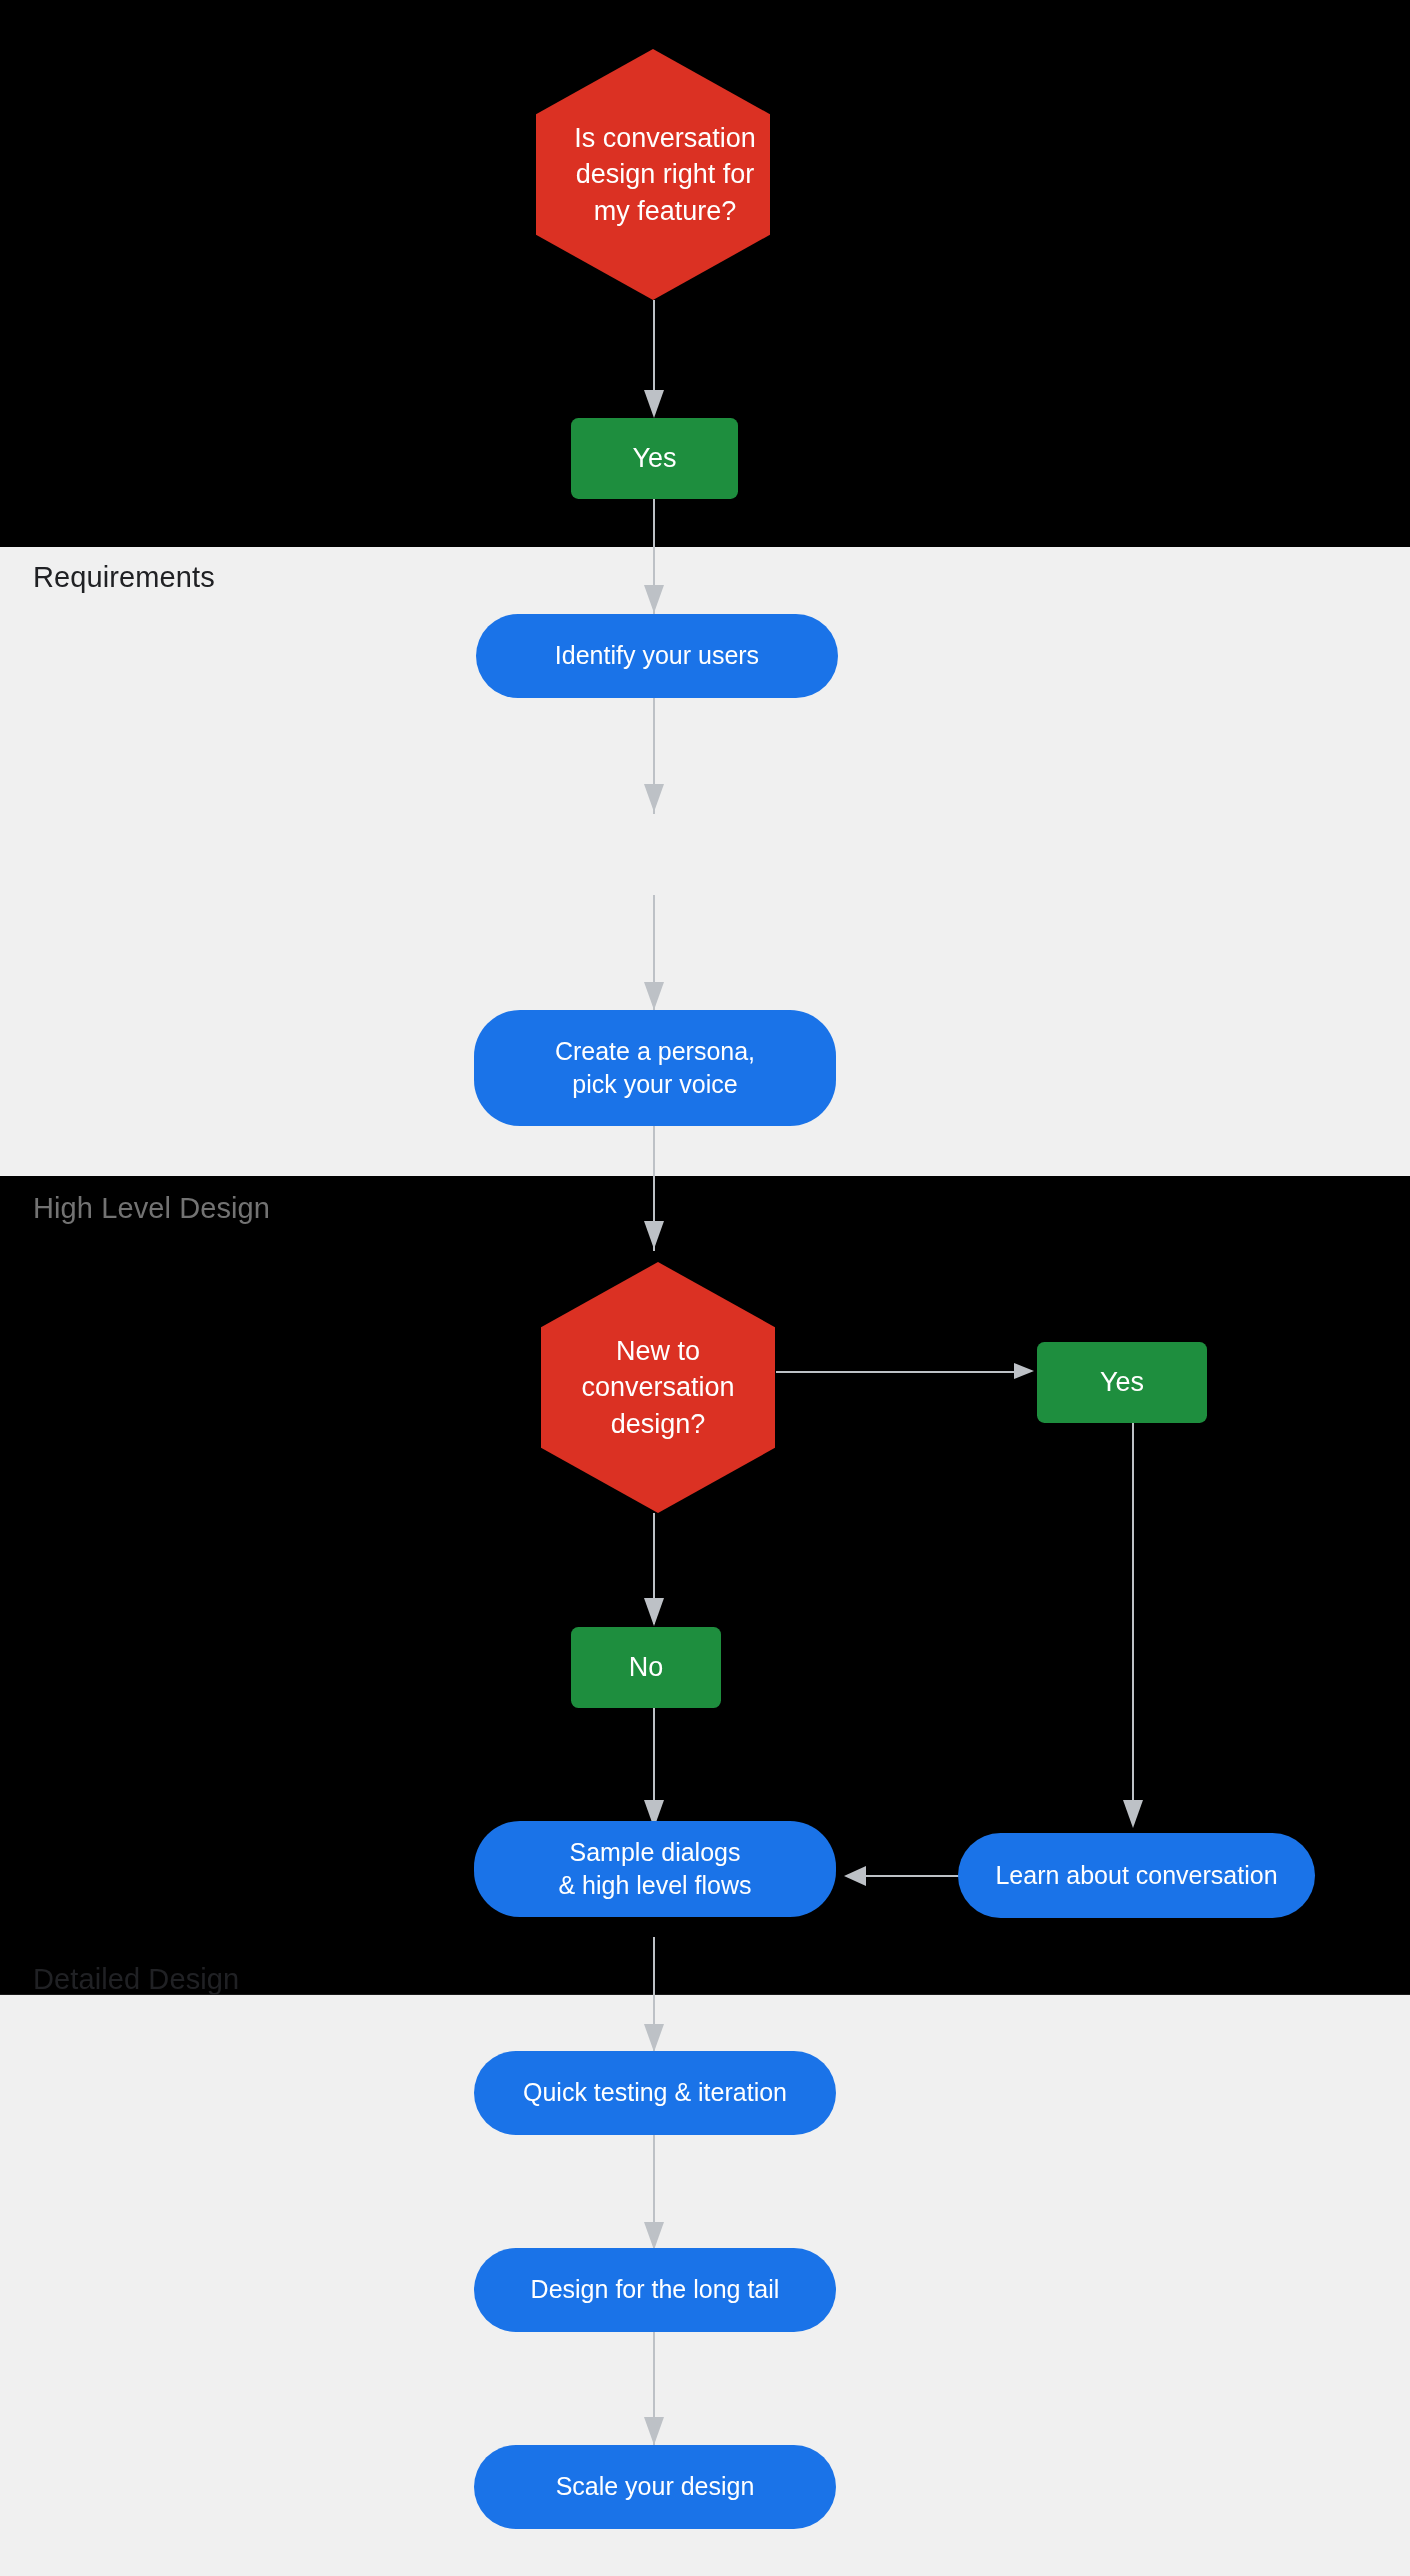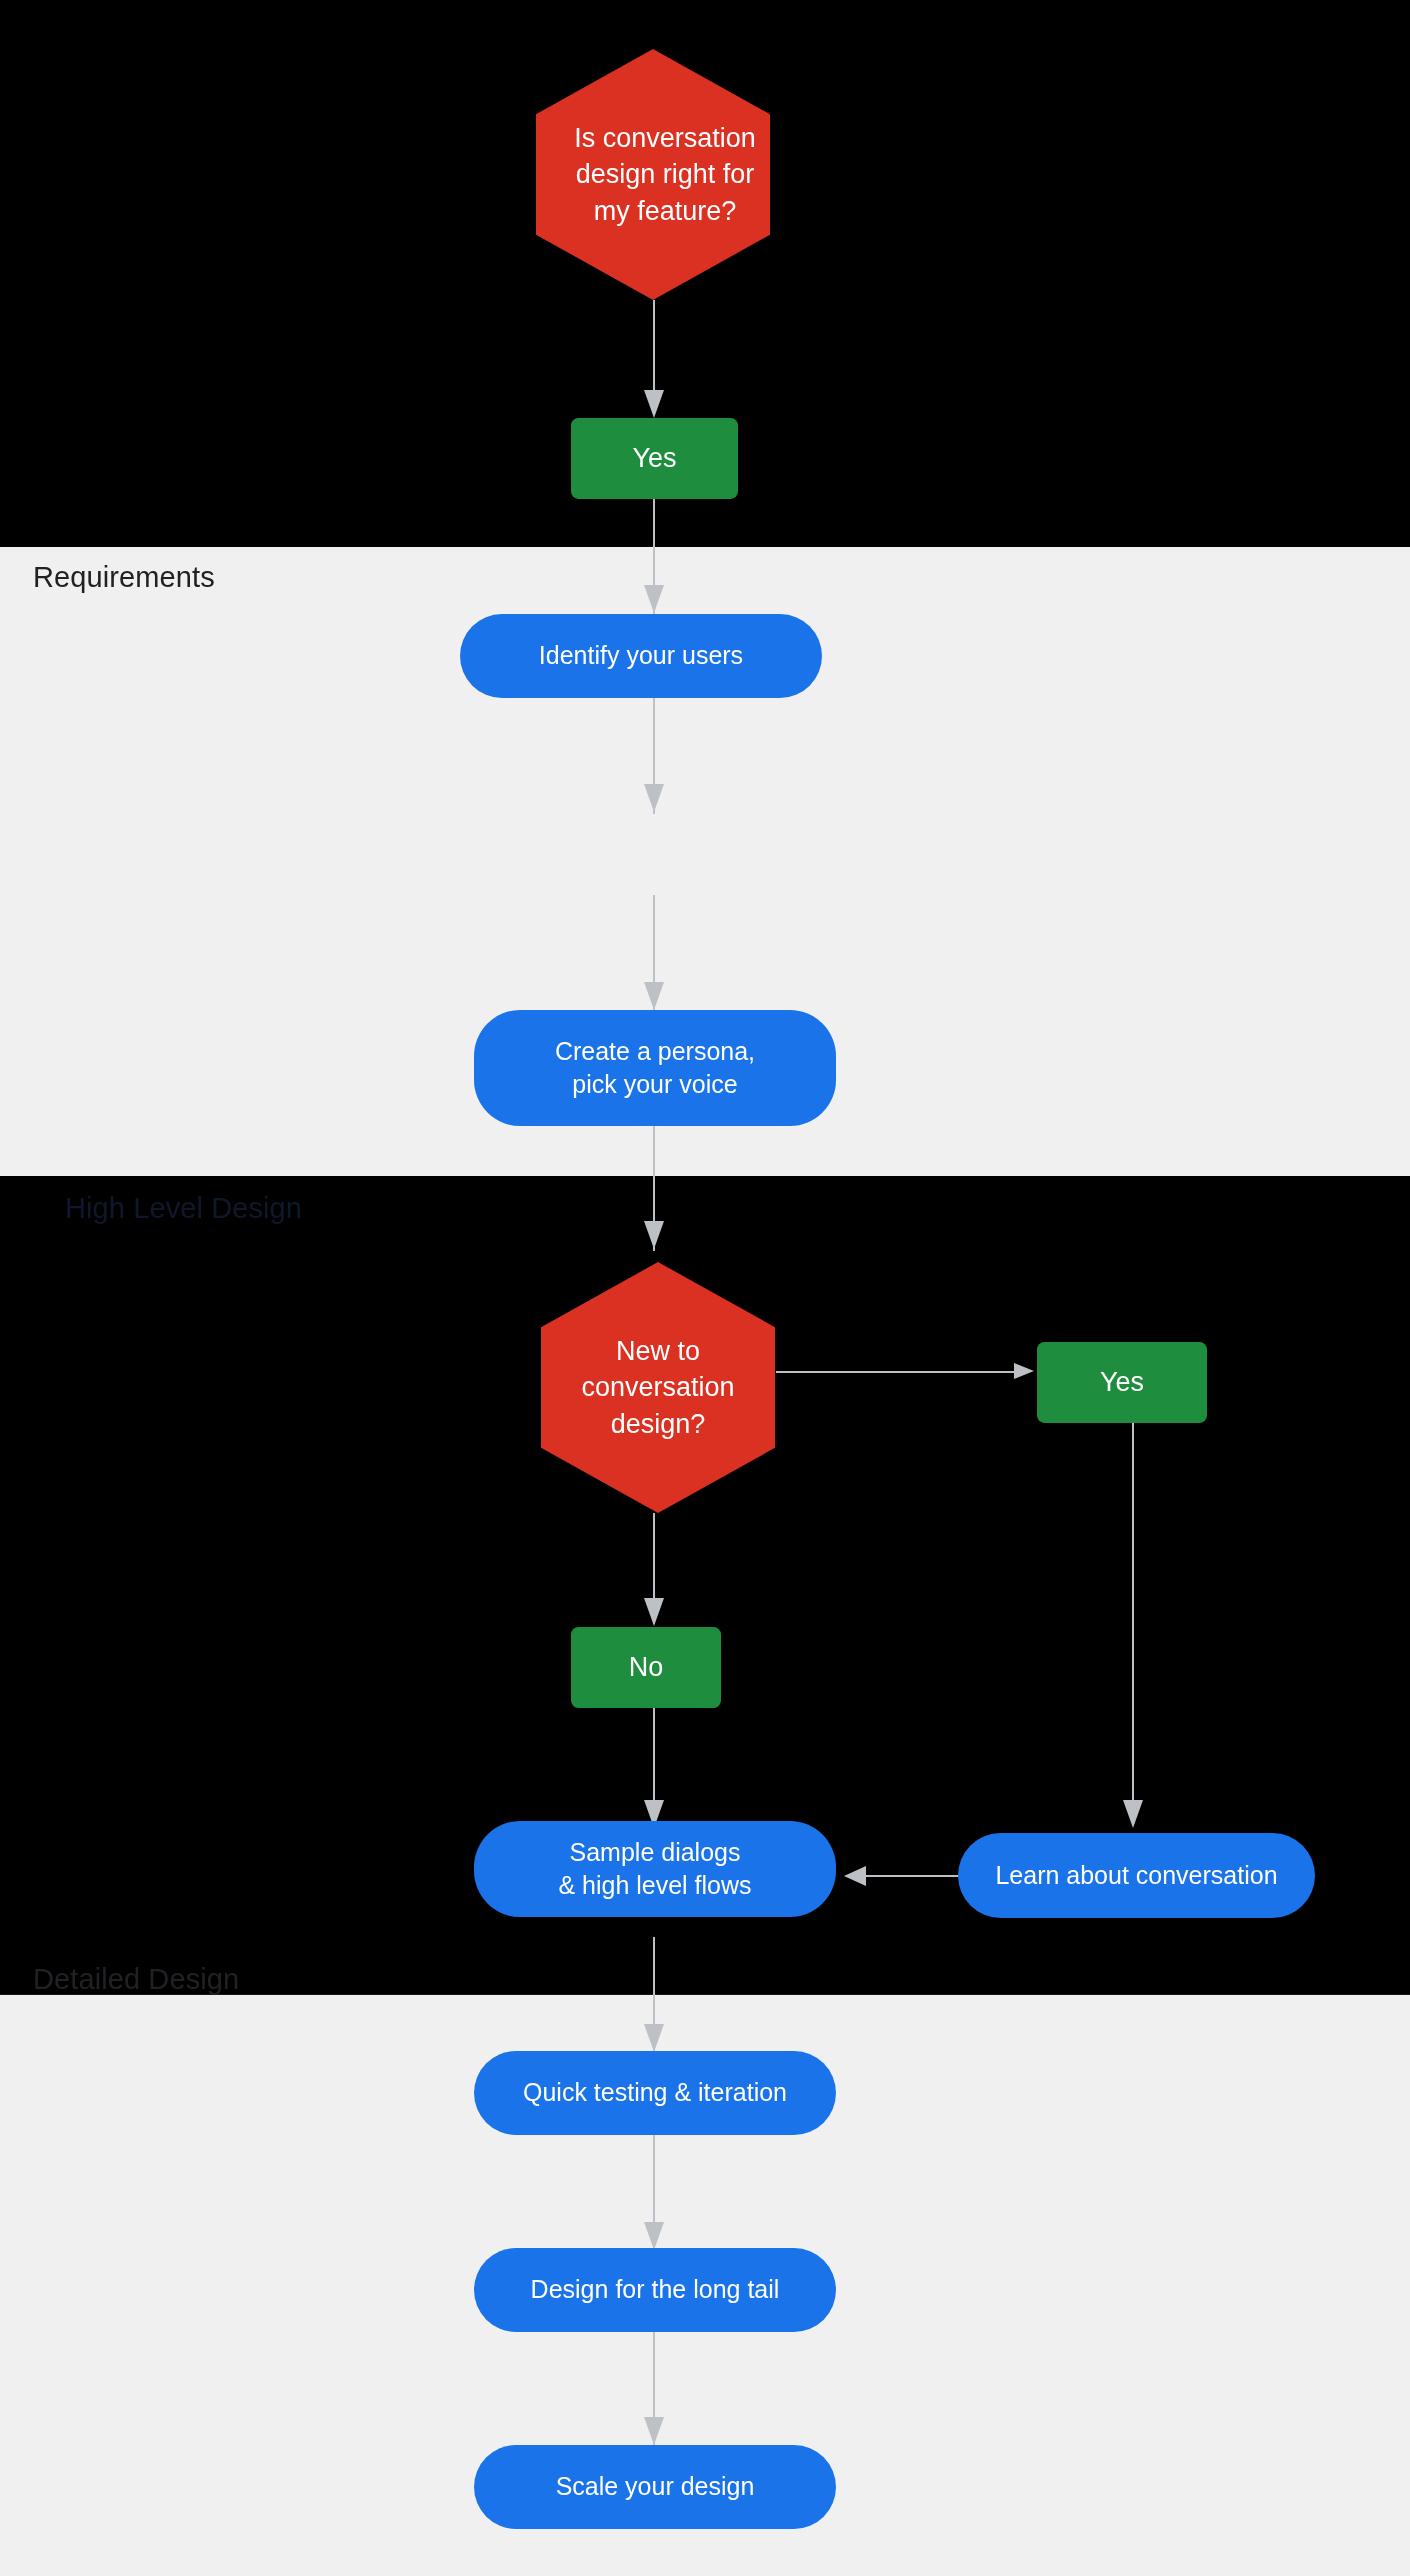--- a/index.html
+++ b/index.html
@@ -47,21 +47,21 @@
   .band-title {
     position: absolute;
     left: 33px;
     font-size: 29px;
     font-weight: 400;
     letter-spacing: 0.1px;
     white-space: nowrap;
     color: #202124;
   }
   
-  .band-title.on-dark { color: #0f172a; margin-left: 32px; }
+  .band-title.on-dark { color: #737373; }
 
   #title-req      { top:  561px; }
   #title-hld      { top: 1192px; }
   #title-detailed { top: 1963px; }
 
   
   .conn {
     position: absolute;
     background: #bdc1c6;
   }
@@ -193,21 +193,21 @@
   <div class="node hexagon" style="left:536px; top:49px; width:234px; height:251px;padding-left:24px;">
     <span class="node-label">Is conversation
 design right for
 my feature?</span>
   </div>
 
   <div class="node chip-green" style="left:571px; top:418px; width:167px; height:81px;">
     <span class="node-label">Yes</span>
   </div>
 
-  <div class="node pill-blue one-line" style="left:460px; top:614px; width:362px; height:84px;">
+  <div class="node pill-blue one-line" style="left:476px; top:614px; width:362px; height:84px;">
     <span class="node-label">Identify your users</span>
   </div>
 
 
   <div class="node hexagon" style="left:541px; top:1262px; width:234px; height:251px;">
     <span class="node-label">New to
 conversation
 design?</span>
   </div>
 

